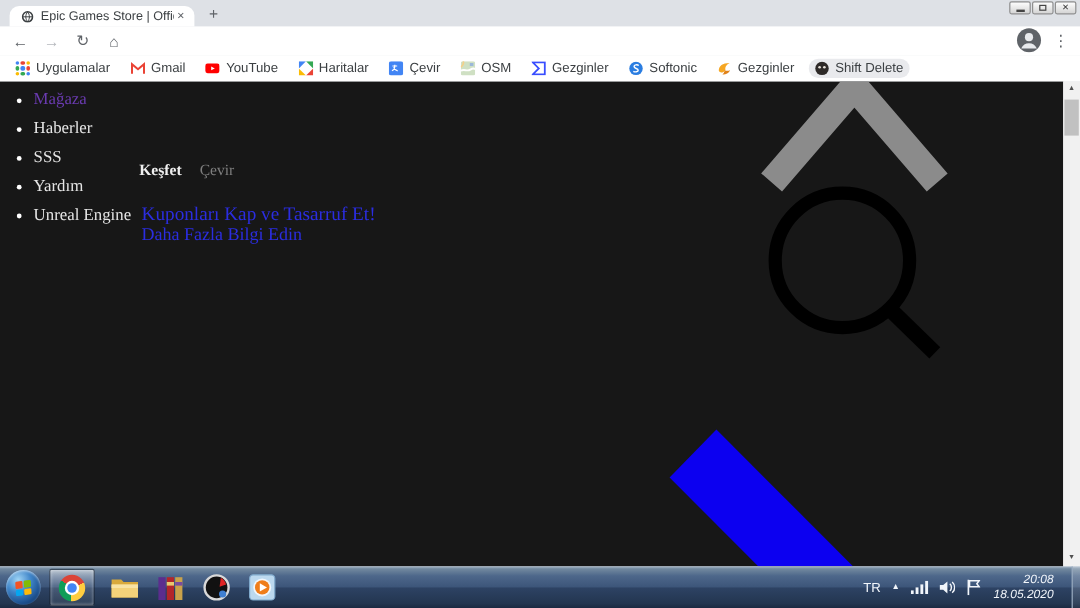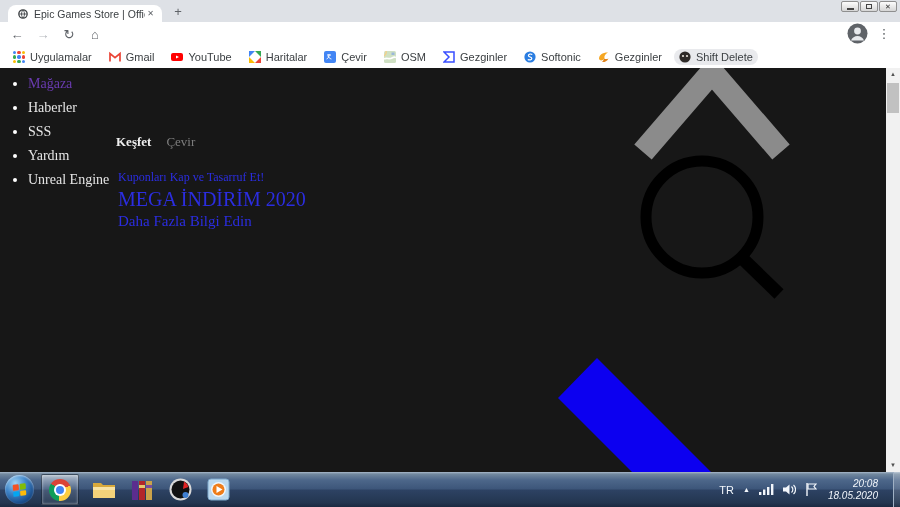--- a/index.html
+++ b/index.html
@@ -50,21 +50,21 @@
   .site-nav { position:absolute; left:28px; top:8px; list-style:disc; color:#fff; }
   .site-nav li { font-family:"Liberation Serif","DejaVu Serif",serif; font-size:14px; margin-bottom:8px; }
   .site-nav a { text-decoration:none; color:#e5e5e5; }
   .site-nav a.visited { color:#6a3bb0; }
   .store-tabs { position:absolute; left:116px; top:66px; display:flex; gap:15px;
                 font-family:"Liberation Serif","DejaVu Serif",serif; font-size:13px; }
   .store-tabs .on { color:#efefef; font-weight:bold; }
   .store-tabs .off { color:#7e7e7e; }
   .promo { position:absolute; left:118px; top:102px; font-family:"Liberation Serif","DejaVu Serif",serif; }
   .promo a { display:block; color:#2b2de0; text-decoration:none; }
-  .promo .l1 { font-size:12px; }
+  .promo .l1 { font-size:16px; }
   .promo .l2 { font-size:20px; margin:3px 0 2px; }
   .promo .l3 { font-size:15px; }
 
   
   .sb { position:absolute; right:0; top:68px; width:14px; height:404px; background:#f1f1f1; }
   .sb-btn { position:absolute; left:0; width:14px; height:13px; text-align:center; font-size:6px; color:#505050; line-height:13px; }
   .sb-up { top:0; } .sb-dn { bottom:0; }
   .sb-thumb { position:absolute; left:1px; top:15px; width:12px; height:30px; background:#c1c1c1; }
 
   
@@ -225,21 +225,20 @@
     <li><a href="#">SSS</a></li>
     <li><a href="#">Yardım</a></li>
     <li><a href="#">Unreal Engine</a></li>
   </ul>
   <div class="store-tabs">
     <span class="on">Keşfet</span>
     <span class="off">Çevir</span>
   </div>
   <div class="promo">
     <a href="#" class="l1">Kuponları Kap ve Tasarruf Et!</a>
-    <a href="#" class="l2">MEGA İNDİRİM 2020</a>
     <a href="#" class="l3">Daha Fazla Bilgi Edin</a>
   </div>
 </div>
 
 <div class="sb">
   <div class="sb-btn sb-up">▲</div>
   <div class="sb-thumb"></div>
   <div class="sb-btn sb-dn">▼</div>
 </div>
 

